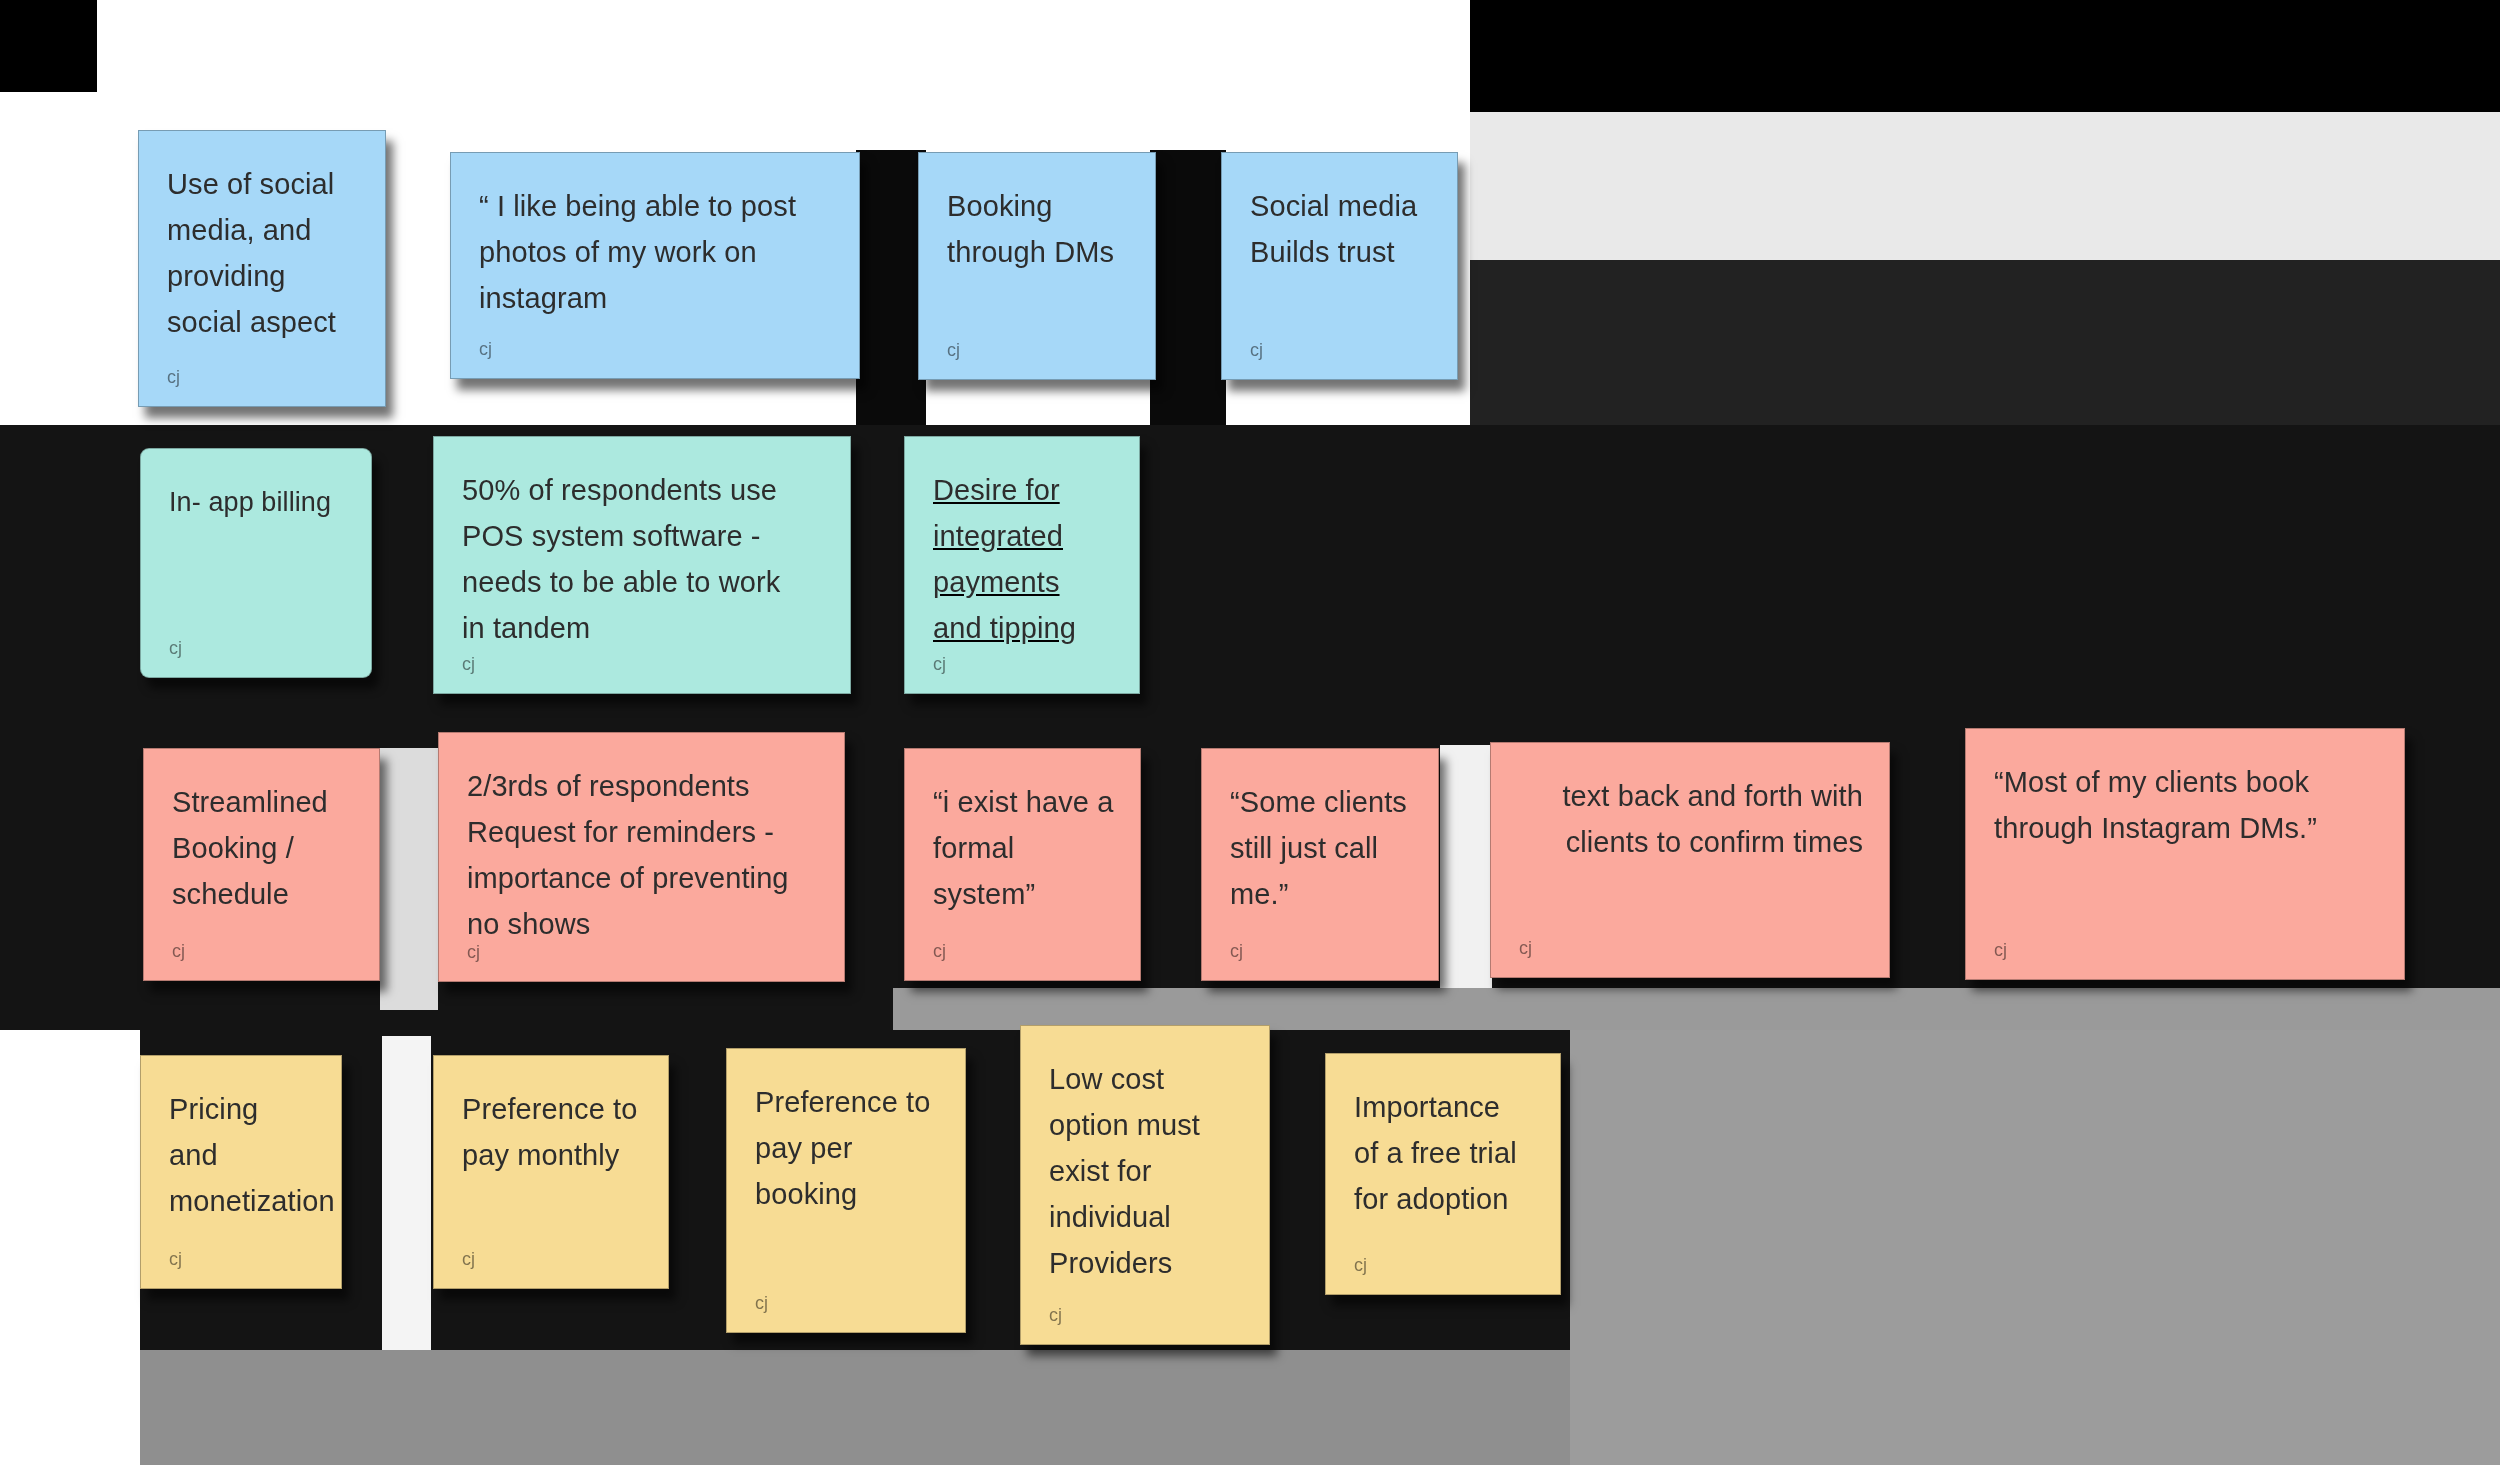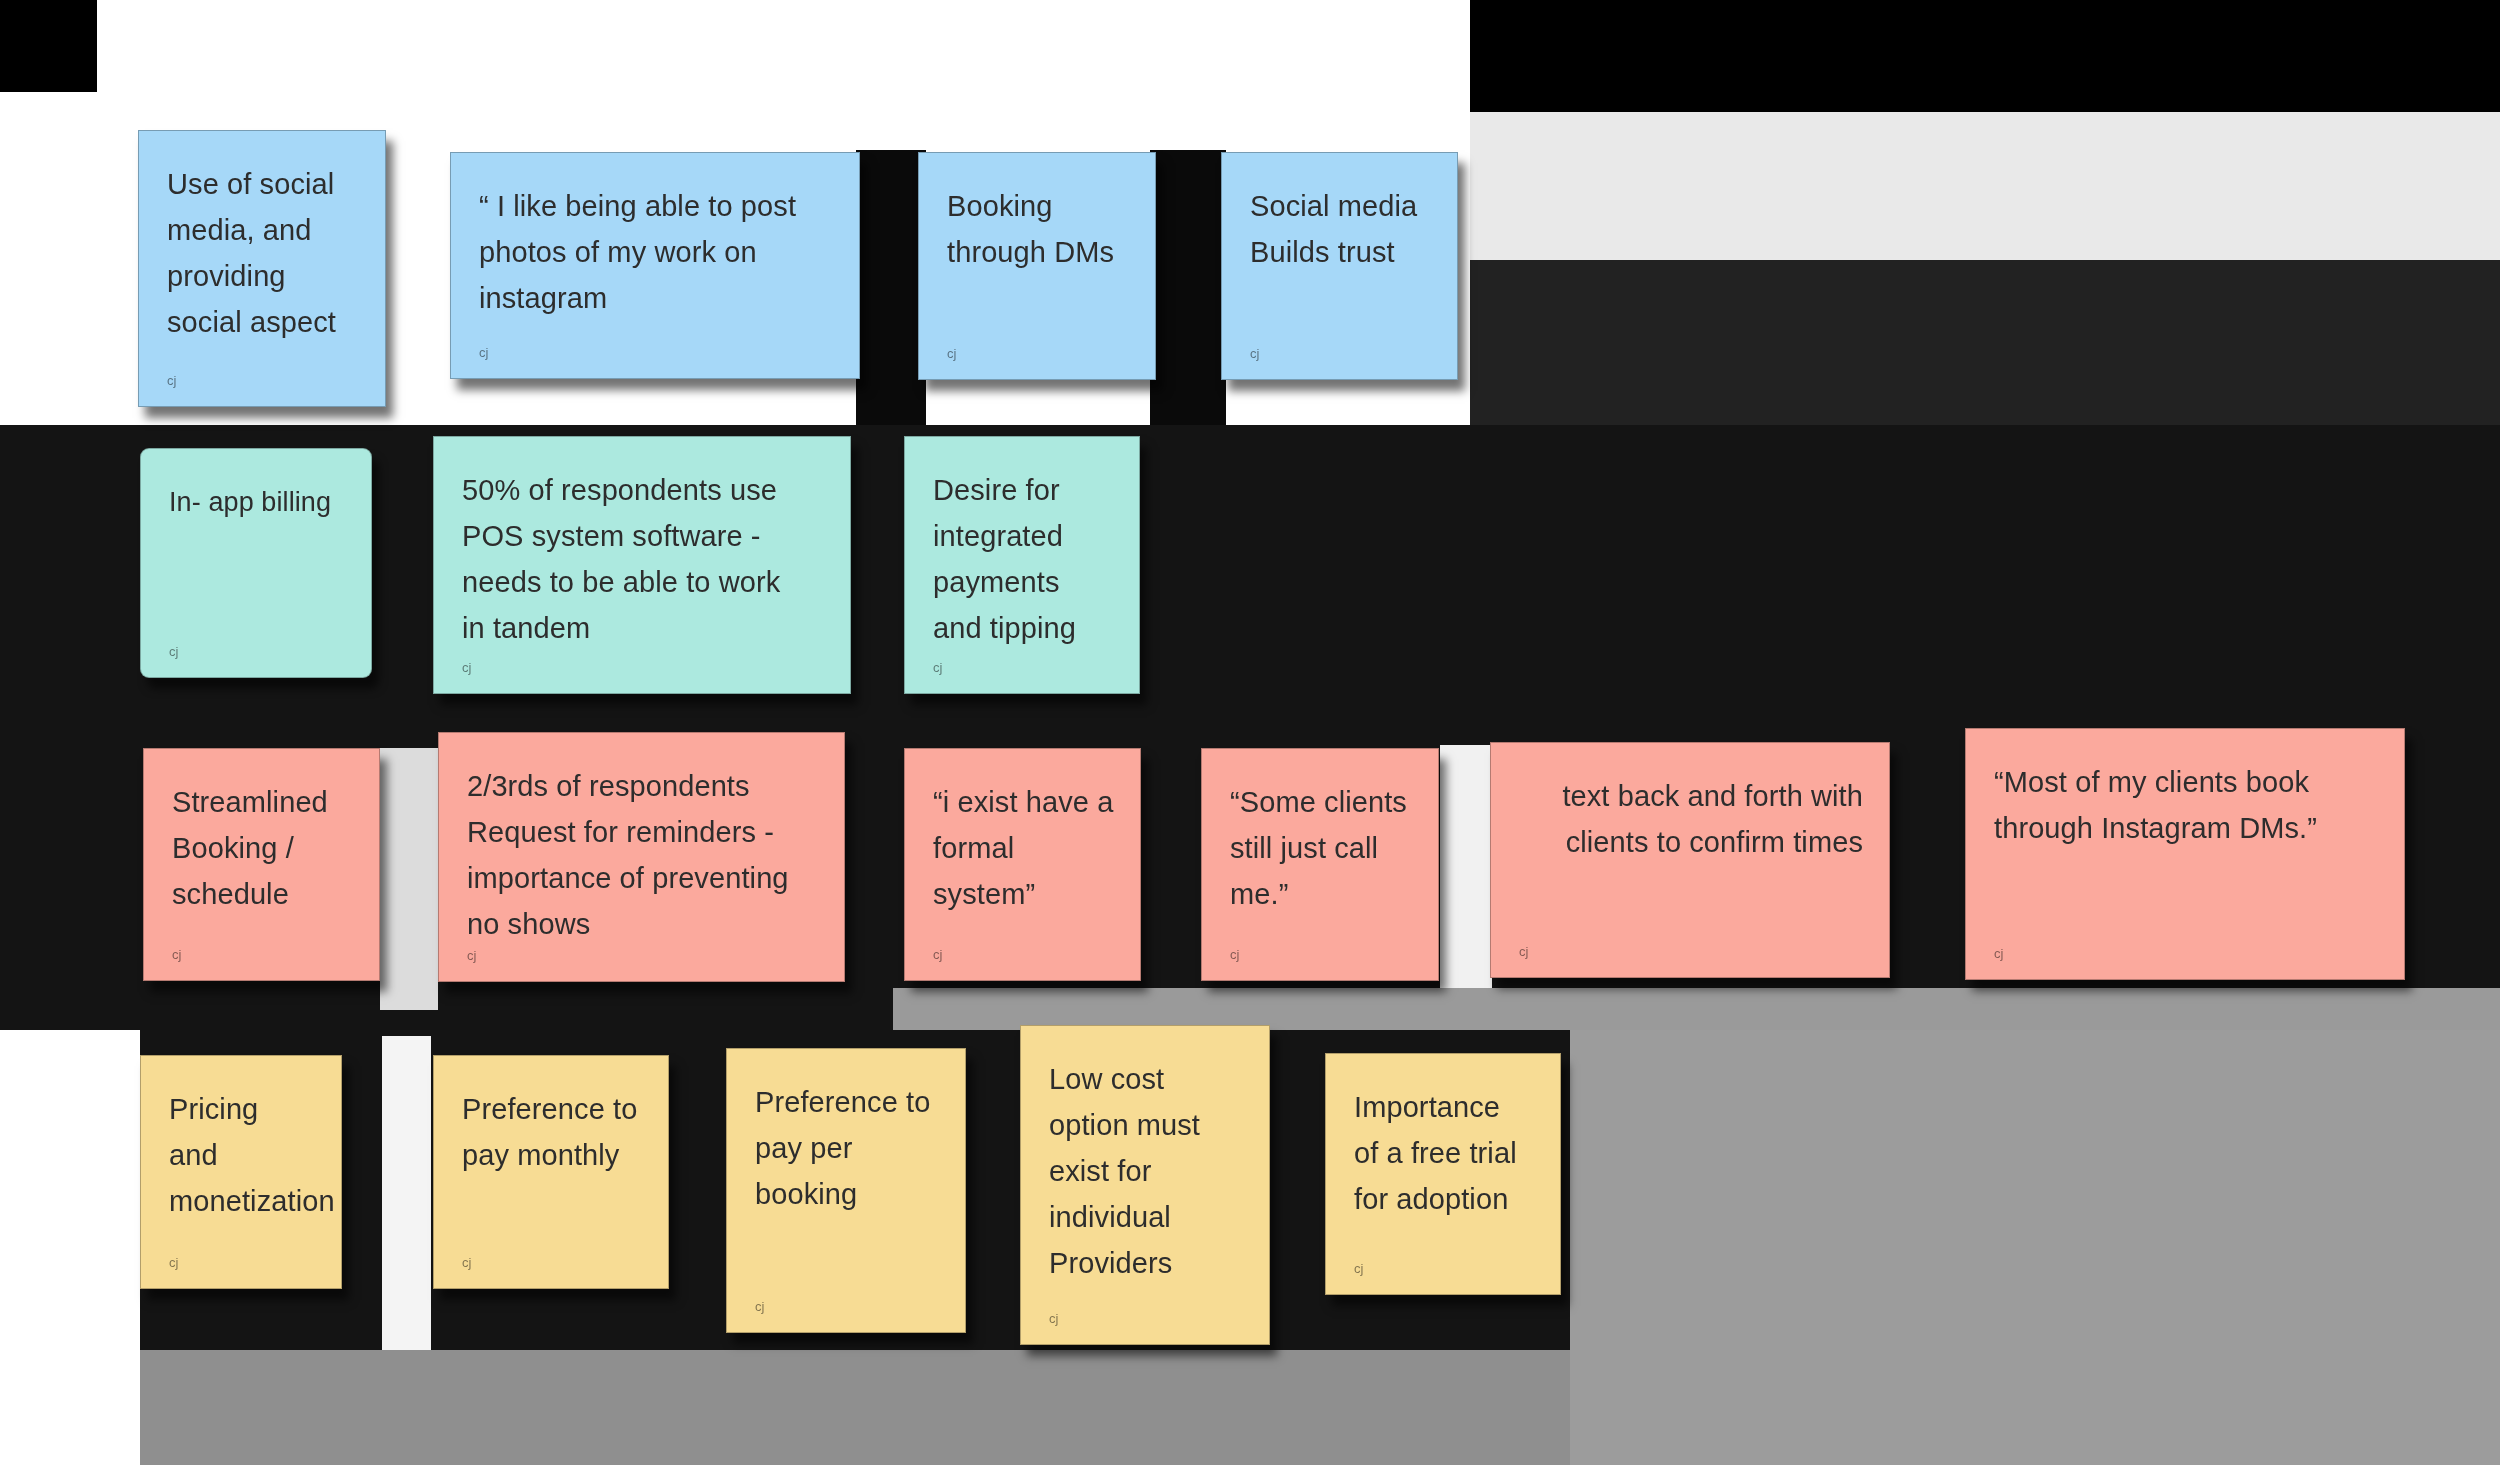--- a/index.html
+++ b/index.html
@@ -27,21 +27,21 @@
   .note[data-color="yellow"]{background:var(--yellow);}
   .note-text{
     color:var(--ink);
     font-size:29px;line-height:46px;
     white-space:pre-line;
     letter-spacing:0.1px;
   }
   .note.fs27 .note-text{font-size:27px;}
   .note-author{
     position:absolute;left:28px;bottom:18px;
-    font-size:13px;color:rgba(0,0,0,0.48);
+    font-size:18px;color:rgba(0,0,0,0.48);
   }
 </style>
 </head>
 <body>
 
 <div class="bg" style="left:0;top:0;width:97px;height:92px;background:#000;"></div>
 <div class="bg" style="left:1470px;top:0;width:1030px;height:112px;background:#000;"></div>
 <div class="bg" style="left:1470px;top:112px;width:1030px;height:148px;background:#e9e9e9;"></div>
 <div class="bg" style="left:1470px;top:260px;width:1030px;height:165px;background:#222;"></div>
 <div class="bg" style="left:856px;top:150px;width:70px;height:278px;background:#0a0a0a;"></div>
@@ -83,21 +83,21 @@
   <div class="note-text">In- app billing</div>
   <div class="note-author">cj</div>
 </div>
 <div class="note" data-color="teal" style="left:433px;top:436px;width:418px;height:258px;">
   <div class="note-text">50% of respondents use
 POS system software -
 needs to be able to work
 in tandem</div>
   <div class="note-author">cj</div>
 </div>
-<div class="note" data-color="teal" style="left:904px;top:436px;width:236px;height:258px;">
+<div class="note" data-color="teal" style="left:904px;top:436px;width:236px;height:258px;text-decoration:underline;">
   <div class="note-text">Desire for
 integrated
 payments
 and tipping</div>
   <div class="note-author">cj</div>
 </div>
 
 <div class="note" data-color="red" style="left:143px;top:748px;width:237px;height:233px;">
   <div class="note-text">Streamlined
 Booking /

